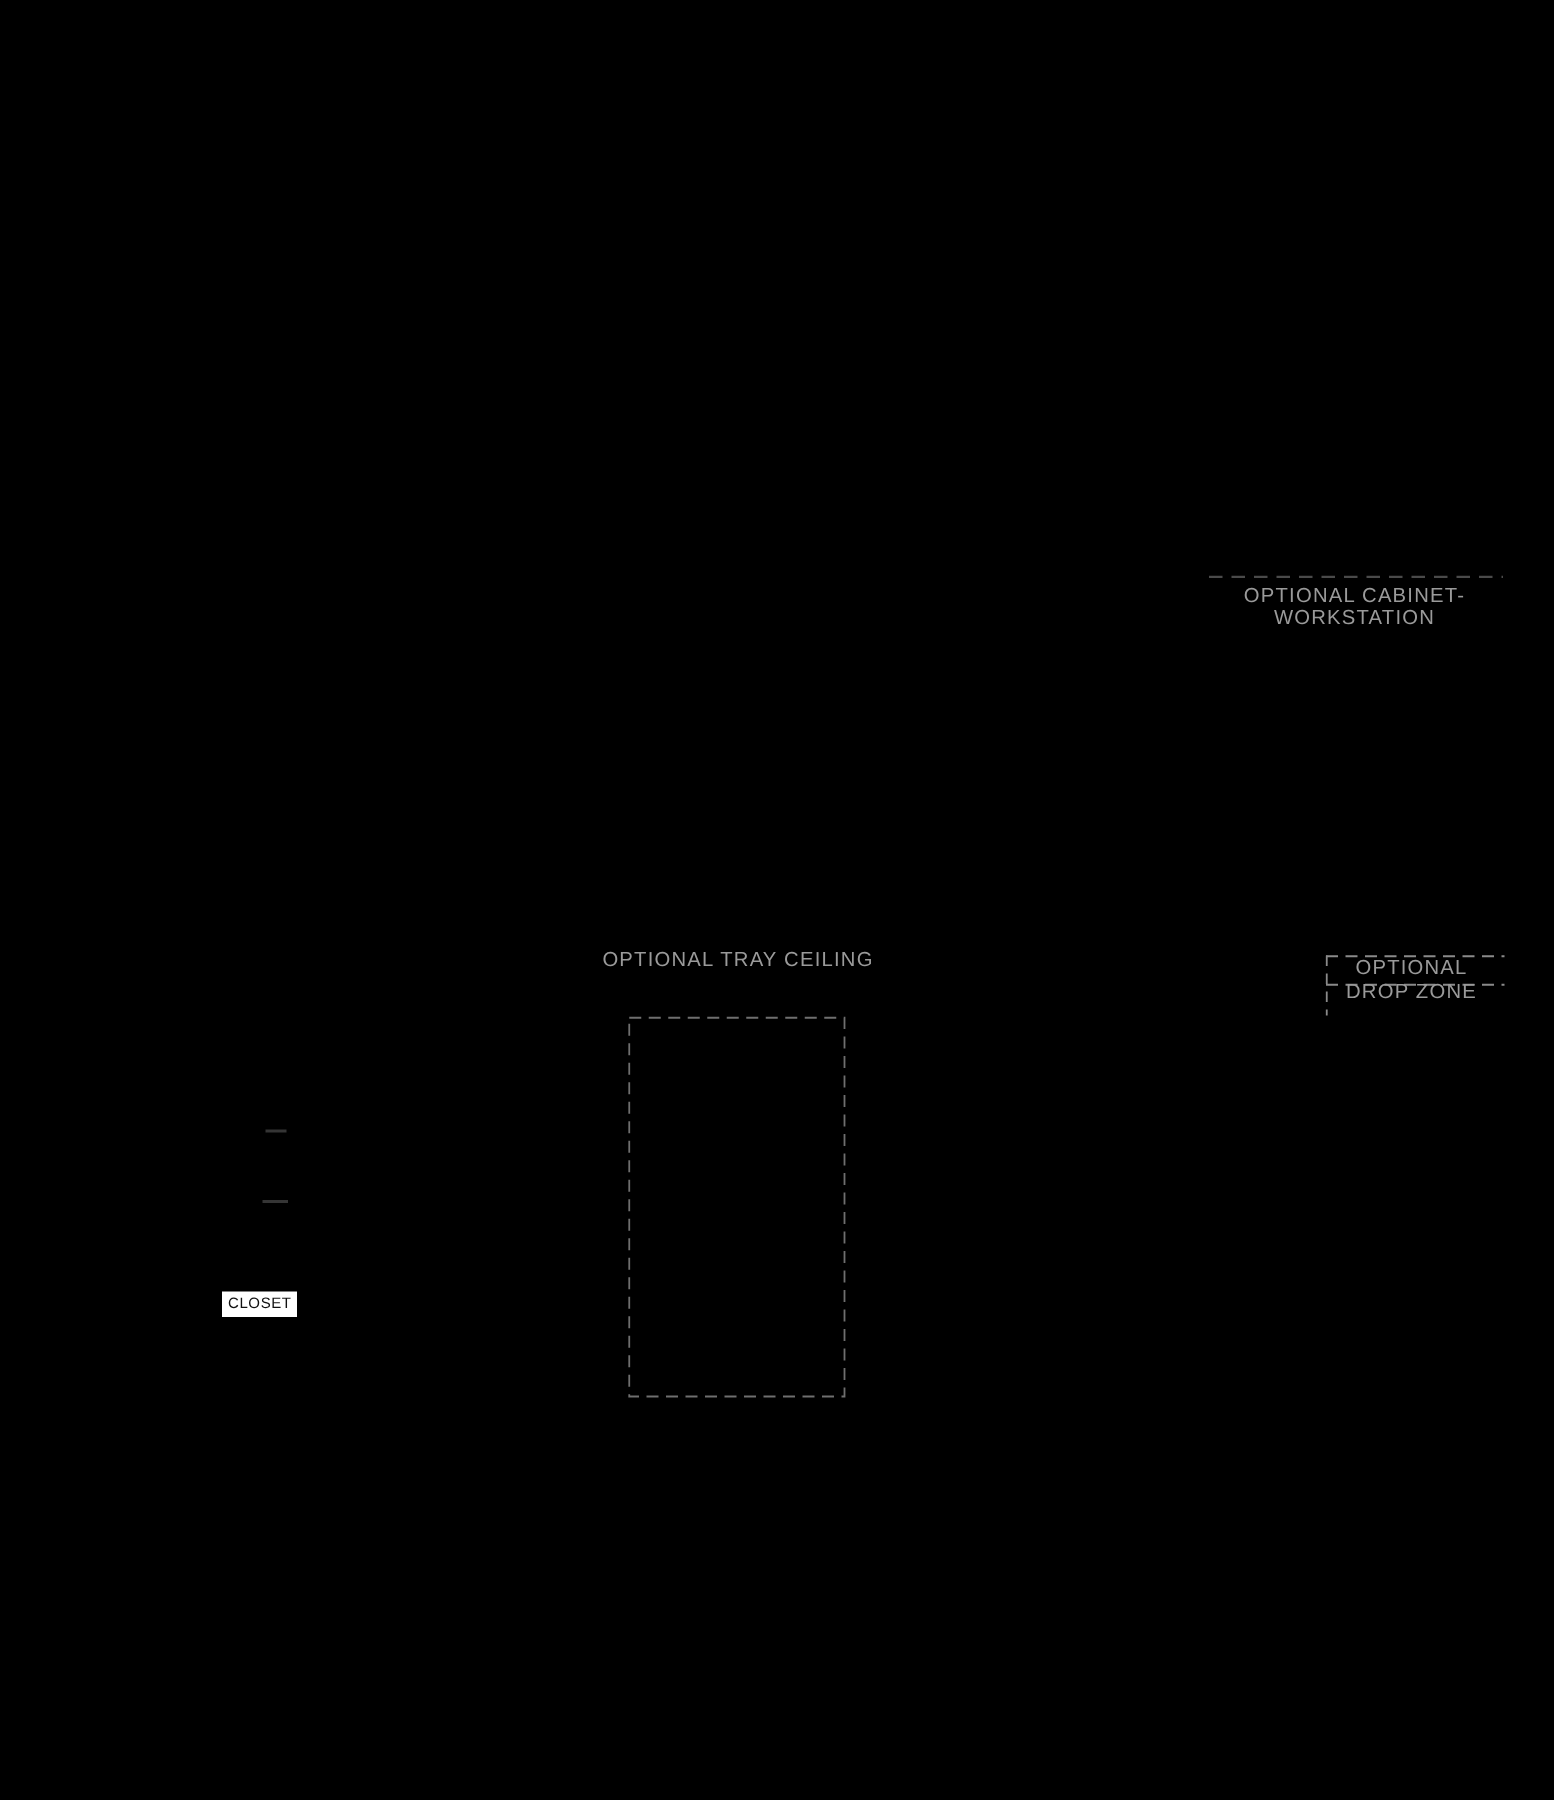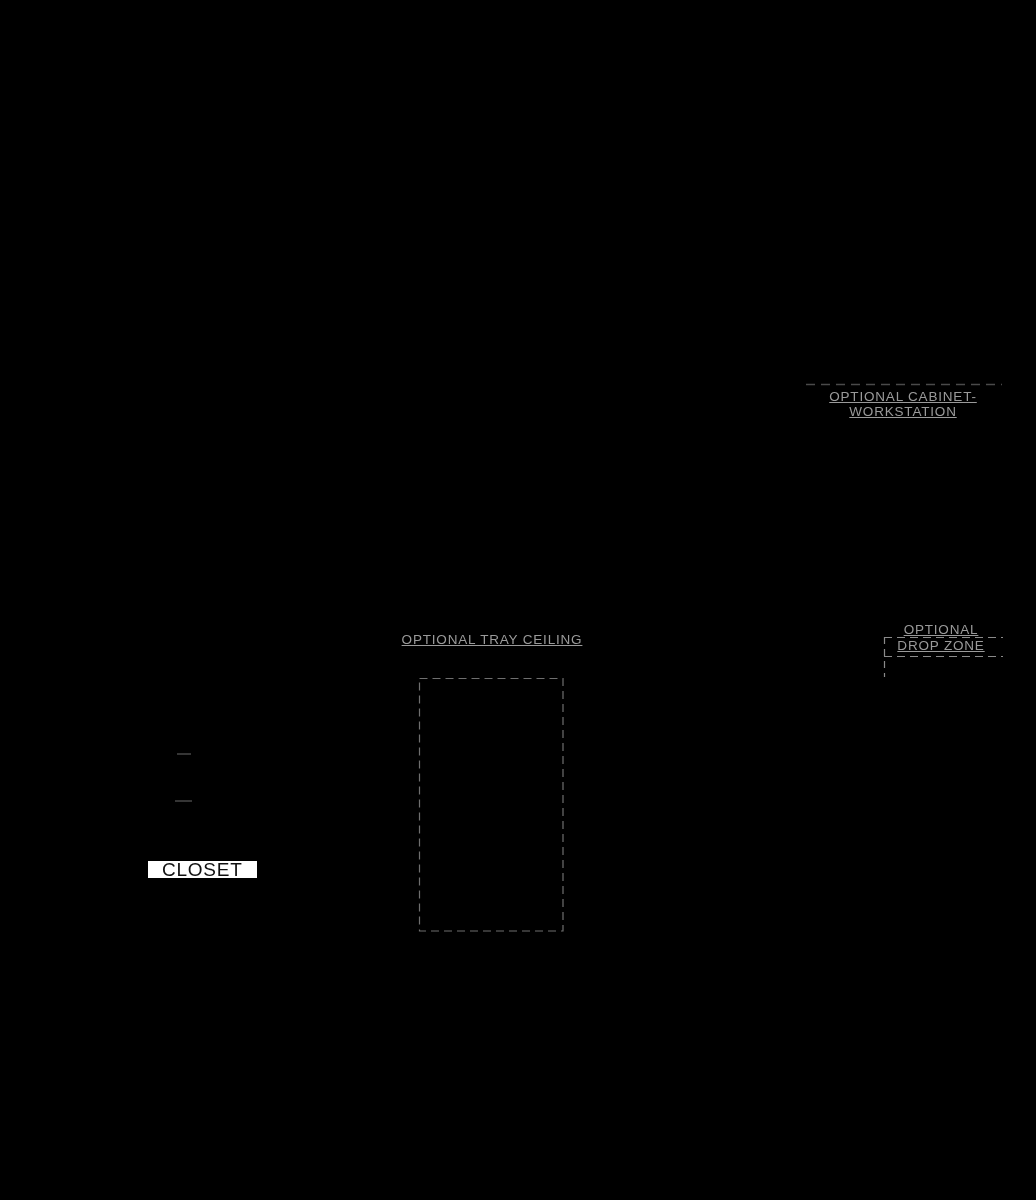--- a/index.html
+++ b/index.html
@@ -34,32 +34,31 @@
   }
   .annotation {
     position: absolute;
     transform: translateX(-50%);
     color: var(--annotation-text);
     font-size: 13.5px;
     line-height: 15px;
     letter-spacing: 0.06em;
     text-align: center;
     white-space: nowrap;
-    text-decoration: underline;
   }
   .closet-label {
     position: absolute;
     left: 148px;
     top: 861px;
     background: var(--label-bg);
     color: var(--label-text);
-    font-size: 19px;
+    font-size: 10px;
     line-height: 15px;
     letter-spacing: 0.04em;
-    padding: 1px 14px;
+    padding: 1px 4px;
     white-space: nowrap;
   }
 </style>
 </head>
 <body>
 
 <div class="canvas">
 
   <svg class="linework" viewBox="0 0 1036 1200" xmlns="http://www.w3.org/2000/svg">
 
@@ -75,20 +74,20 @@
     <line x1="175" y1="801" x2="192" y2="801" stroke="var(--tick)" stroke-width="2"></line>
   </svg>
 
   <div class="annotation" style="left:903px; top:389px;">
     <div>OPTIONAL CABINET-</div>
     <div>WORKSTATION</div>
   </div>
 
   <div class="annotation" style="left:492px; top:632px;">OPTIONAL TRAY CEILING</div>
 
-  <div class="annotation" style="left:941px; top:622px; line-height:15.5px;">
+  <div class="annotation" style="left:941px; top:637px; line-height:15.5px;">
     <div>OPTIONAL</div>
     <div>DROP ZONE</div>
   </div>
 
   <div class="closet-label">CLOSET</div>
 
 </div>
 
 </body></html>

